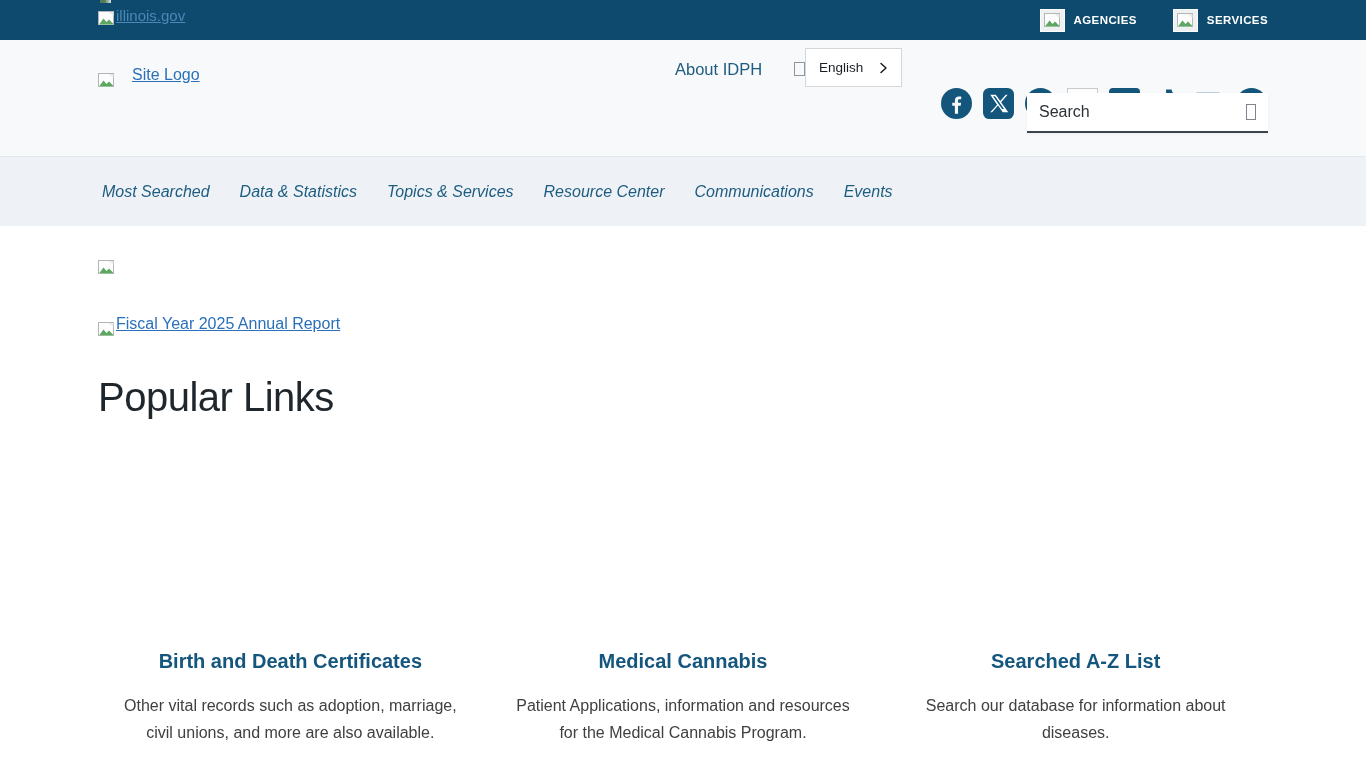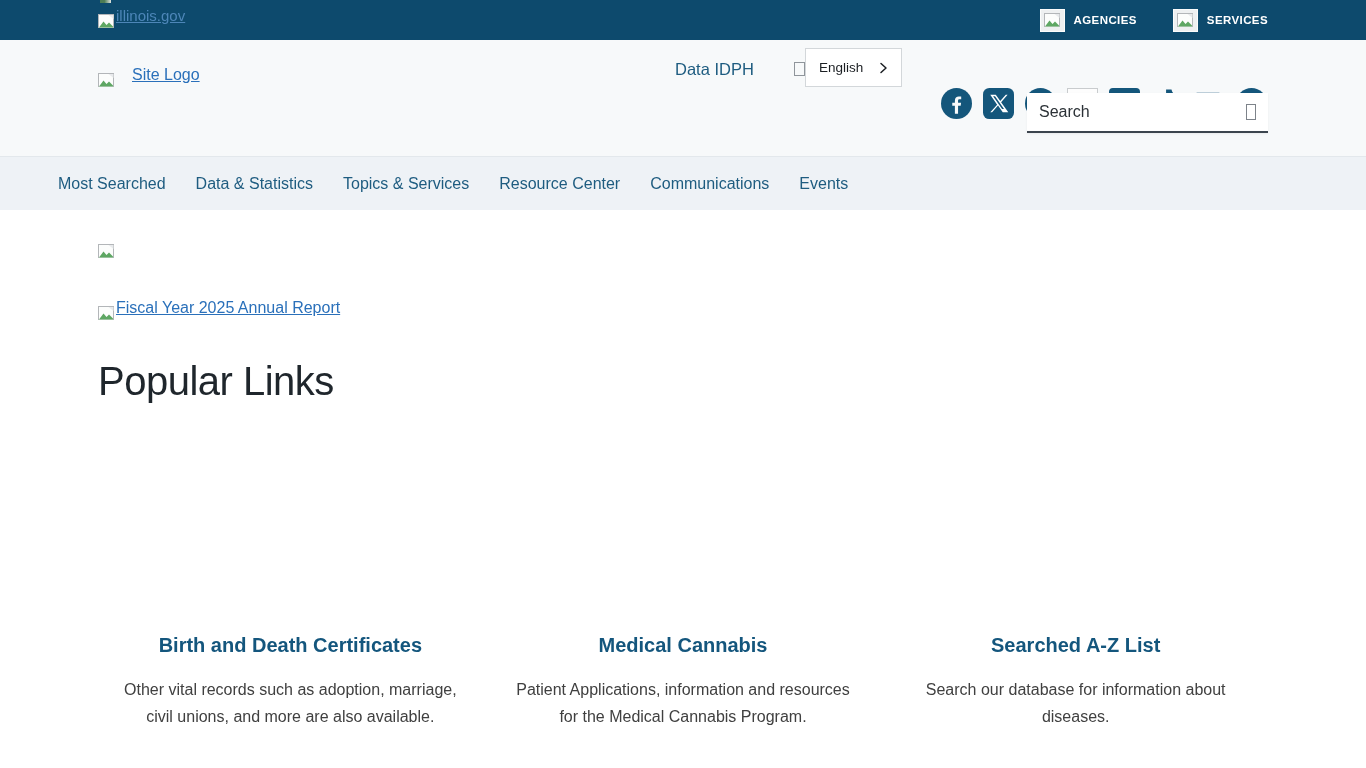--- a/index.html
+++ b/index.html
@@ -4,21 +4,21 @@
 <style>
   * { box-sizing: border-box; margin: 0; padding: 0; }
   html, body { width: 1366px; height: 768px; overflow: hidden; }
   body { font-family: "Liberation Sans", sans-serif; background: #ffffff; position: relative; }
   a { cursor: pointer; }
 
   
   .topbar { height: 40px; background: #0d4a6d; position: relative; }
   .gov-frag { position: absolute; left: 100px; top: 0; width: 11px; height: 3px;
               background: linear-gradient(90deg,#4d7d55 40%, #dfe4e0 100%); }
-  .gov-link { position: absolute; left: 98px; top: 7px; display: flex; align-items: flex-end; gap: 2px;
+  .gov-link { position: absolute; left: 98px; top: 7px; display: flex; gap: 2px;
               color: #4d86b8; font-size: 15px; text-decoration: underline; }
   .gov-link .bimg { transform: translateY(4px); }
   .topbar-right { position: absolute; right: 98px; top: 0; height: 40px; display: flex; gap: 36px; align-items: center; }
   .topbar-item { display: flex; align-items: center; gap: 9px; color: #ffffff; font-size: 11.5px;
                  letter-spacing: .4px; font-weight: 600; text-decoration: none; }
   .topbar-imgbox { width: 25px; height: 23px; background: #eef0f1; border: 1px solid #fbfcfc;
                    display: flex; align-items: center; justify-content: center; }
 
   
   .bimg { display: inline-block; line-height: 0; }
@@ -40,22 +40,22 @@
   .social-broken { width: 31px; height: 31px; border: 1px solid #c9ccce; background: #fdfdfd;
                    display: flex; align-items: center; justify-content: center; }
   .search-box { position: absolute; left: 1027px; top: 53px; width: 241px; height: 40px; background: #ffffff;
                 border-bottom: 2px solid #3c454e; box-shadow: 0 1px 2px rgba(0,0,0,.06);
                 display: flex; align-items: center; padding: 0 12px; }
   .search-box input { flex: 1; border: none; outline: none; background: transparent; font-size: 16px;
                       color: #2b3publication136; color: #2b3136; font-family: "Liberation Sans", sans-serif; }
   .search-box input::placeholder { color: #2b3136; opacity: 1; }
 
   
-  .nav { height: 54px; background: #eef2f6; border-top: 1px solid #e3e8ec; display: flex; align-items: center;
-         padding-left: 58px; gap: 30px; }
+  .nav { height: 70px; background: #eef2f6; border-top: 1px solid #e3e8ec; display: flex; align-items: center;
+         padding-left: 102px; gap: 30px; font-style: italic; }
   .nav a { font-size: 16px; color: #1e5c80; text-decoration: none; }
 
   
   .main { background: #ffffff; }
   .promo-link { display: flex; align-items: flex-end; gap: 2px; margin-left: 98px;
                 color: #2a70ba; font-size: 16px; text-decoration: underline; width: max-content; }
   .promo-link .bimg { transform: translateY(3px); }
   .promo-1 { padding-top: 31px; }
   .promo-2 { margin-top: 44px; }
   .page-title { margin: 42px 0 0 98px; font-size: 40px; font-weight: 400; color: #1f262c; letter-spacing: -0.5px; }
@@ -111,21 +111,21 @@
 <div class="hdr">
   <a class="site-logo">
     <span class="bimg">
       <svg width="16" height="14" viewBox="0 0 16 14">
           <use href="#broken-img"></use>
         </svg>
     </span>
     <span>Site Logo</span>
   </a>
 
-  <a class="about-link">Data IDPH</a>
+  <a class="about-link">About IDPH</a>
 
   <span class="tofu globe-tofu"></span>
 
   <div class="lang-box">
     <span class="lang-label">English</span>
     <span style="line-height:0">
       <svg width="11" height="12" viewBox="0 0 11 12">
           <path d="M3 1.5 L8 6 L3 10.5" stroke="#1b1f23" stroke-width="1.5" fill="none" stroke-linecap="round" stroke-linejoin="round"></path>
         </svg>
     </span>

